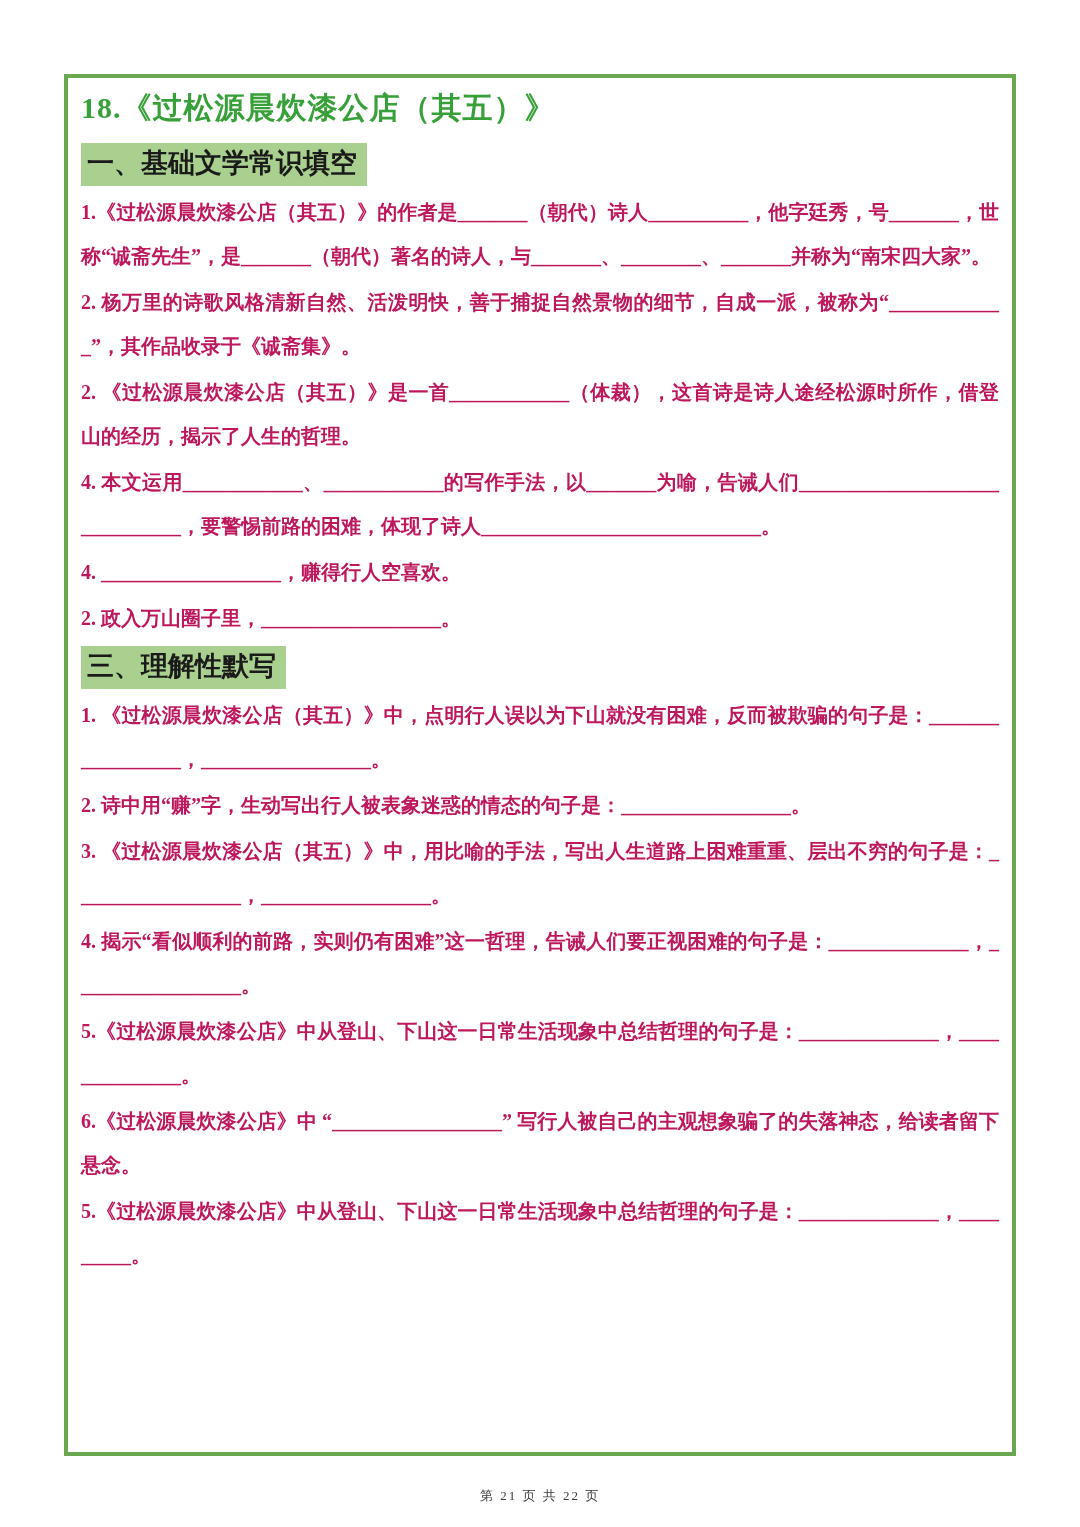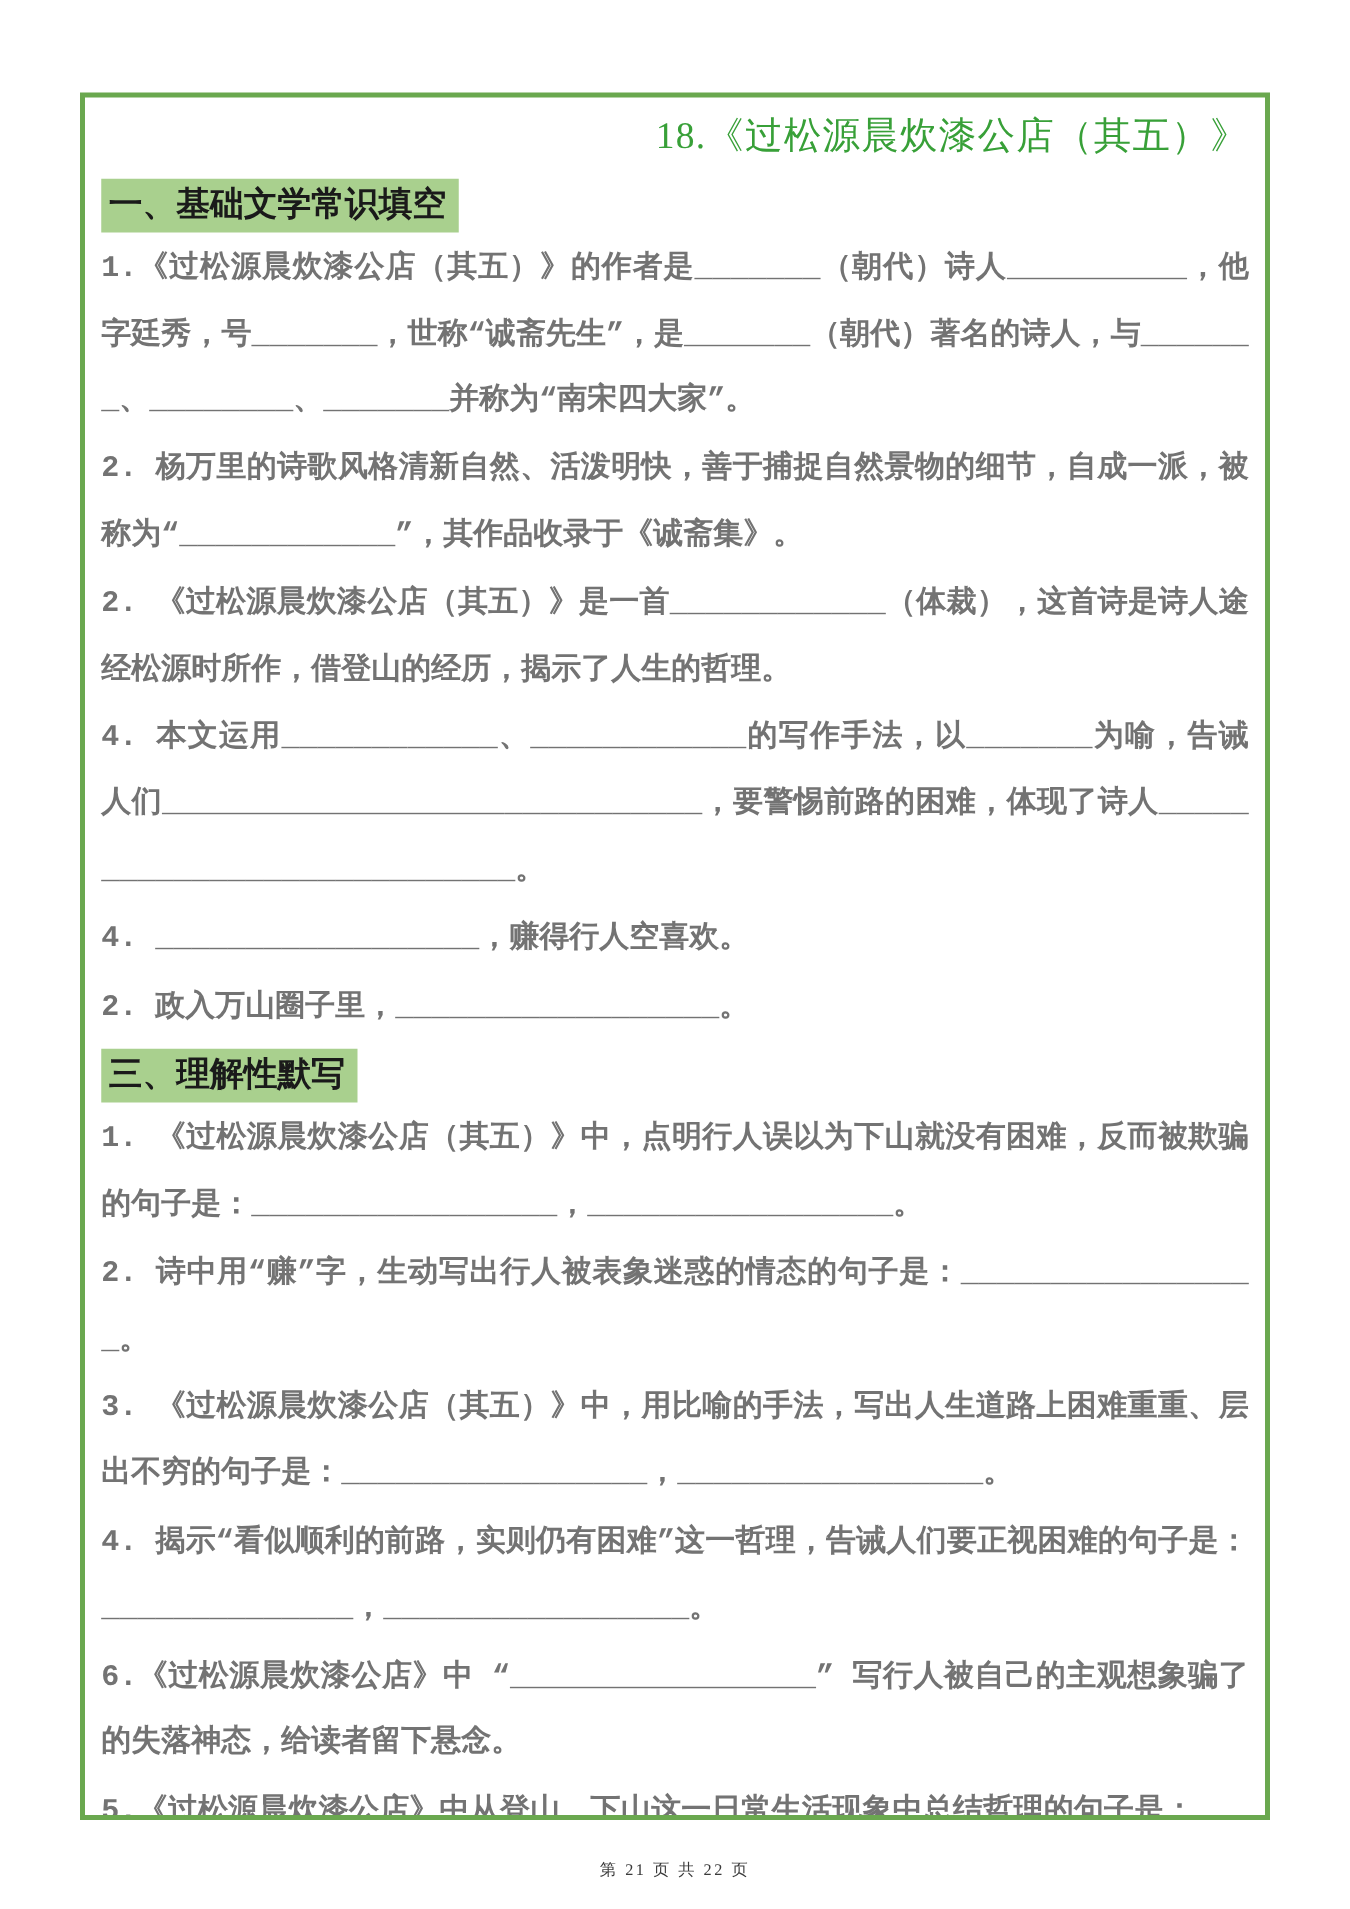--- a/index.html
+++ b/index.html
@@ -17,46 +17,45 @@
     top: 74px;
     width: 952px;
     height: 1382px;
     box-sizing: border-box;
     border: 4px solid var(--border_green, #6aa84f);
     padding: 6px 13px 10px 13px;
     background: #ffffff;
     overflow: hidden;
   }
   .title {
-    text-align: right;
+    text-align: left;
     color: var(--title_green, #38a038);
     font-size: 30px;
-    font-weight: normal;
+    font-weight: bold;
     margin: 4px 0 10px 0;
     letter-spacing: 1px;
   }
   .section-heading {
     display: inline-block;
     background: var(--heading_bg, #a9d08e);
     color: #1a1a1a;
     font-size: 27px;
     font-weight: bold;
     padding: 2px 10px 3px 6px;
     margin: 4px 0 2px 0;
     line-height: 1.4;
   }
   .q {
-    font-size: 24px;
+    font-size: 20px;
     font-weight: 600;
-    color: #737373;
+    color: #be185d;
     line-height: 2.2;
     margin: 2px 0 2px 0;
     text-align: justify;
     word-break: break-all;
-    font-family: Liberation Mono, monospace;
   }
   .footer {
     position: absolute;
     left: 0;
     bottom: 22px;
     width: 100%;
     text-align: center;
     font-size: 13px;
     color: #3a3a3a;
     letter-spacing: 2px;
@@ -81,19 +80,20 @@
     <p class="q">4. __________________，赚得行人空喜欢。</p>
     <p class="q">2. 政入万山圈子里，__________________。</p>
   </div>
 
   <div>
     <div class="section-heading">三、理解性默写</div>
     <p class="q">1. 《过松源晨炊漆公店（其五）》中，点明行人误以为下山就没有困难，反而被欺骗的句子是：_________________，_________________。</p>
     <p class="q">2. 诗中用“赚”字，生动写出行人被表象迷惑的情态的句子是：_________________。</p>
     <p class="q">3. 《过松源晨炊漆公店（其五）》中，用比喻的手法，写出人生道路上困难重重、层出不穷的句子是：_________________，_________________。</p>
     <p class="q">4. 揭示“看似顺利的前路，实则仍有困难”这一哲理，告诫人们要正视困难的句子是：______________，_________________。</p>
+    <p class="q">5.《过松源晨炊漆公店》中从登山、下山这一日常生活现象中总结哲理的句子是：______________，______________。</p>
     <p class="q">6.《过松源晨炊漆公店》中 “_________________” 写行人被自己的主观想象骗了的失落神态，给读者留下悬念。</p>
     <p class="q">5.《过松源晨炊漆公店》中从登山、下山这一日常生活现象中总结哲理的句子是：______________，_________。</p>
   </div>
 
 </div>
 
 <div class="footer">第 21 页 共 22 页</div>
 
 </body></html>

